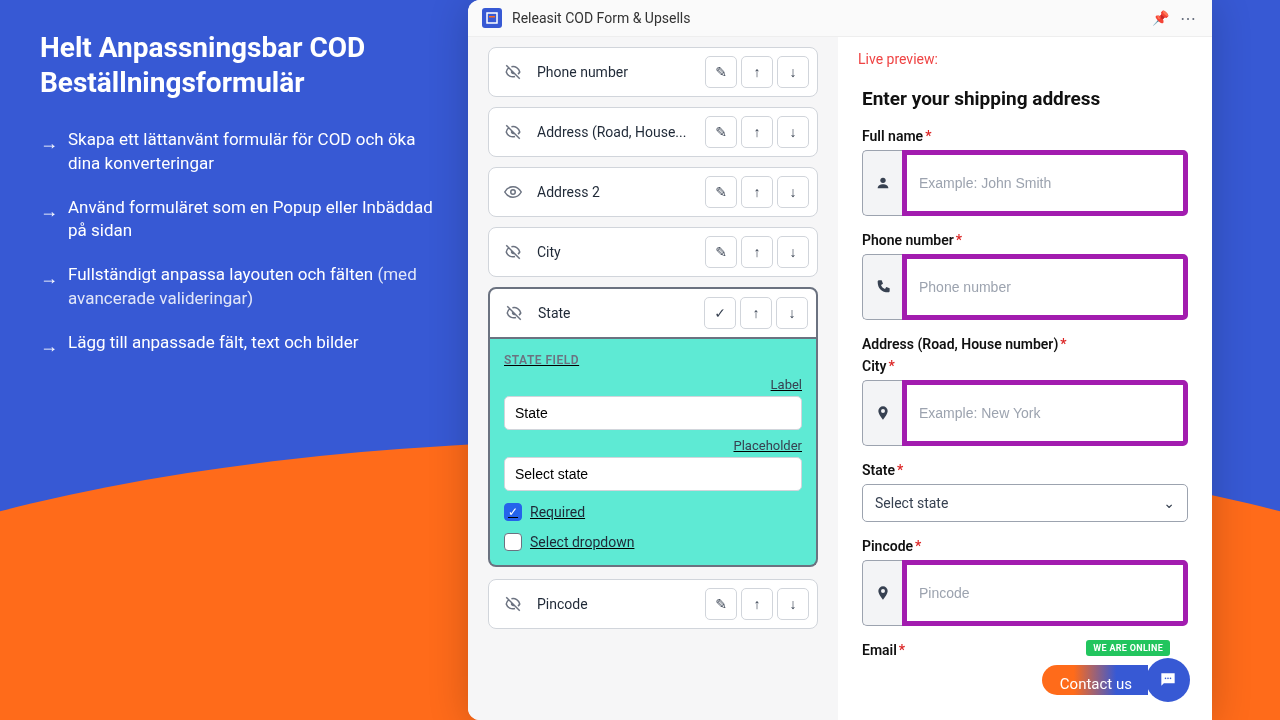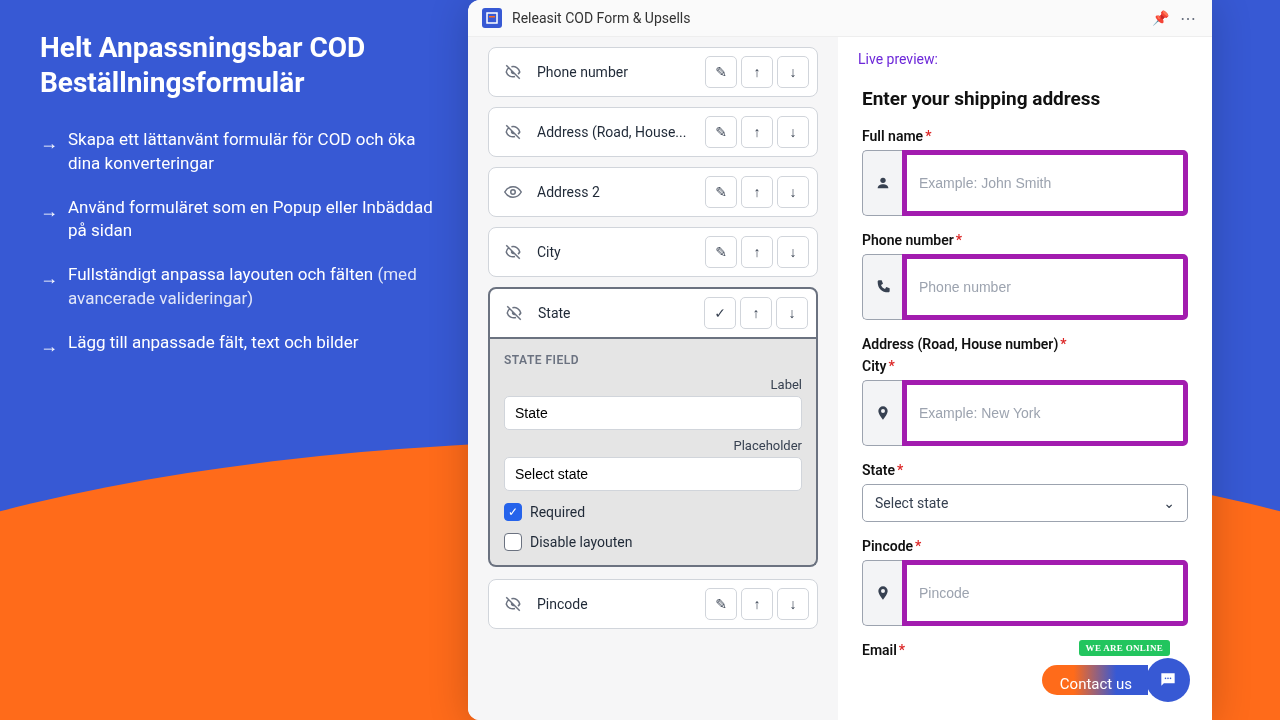--- a/index.html
+++ b/index.html
@@ -17,42 +17,42 @@
 .pin-icon { color: #f59e0b; font-size: 14px; }
 .menu-icon { color: #6b7280; font-size: 16px; letter-spacing: 2px; }
 .app-body { display: flex; height: calc(100% - 37px); }
 .builder { width: 370px; padding: 10px 20px 20px; overflow-y: auto; background: #f6f6f7; }
 .field-row { background: #fff; border: 1px solid #d1d5db; border-radius: 8px; margin-bottom: 10px; display: flex; align-items: center; padding: 8px; gap: 8px; }
 .field-row.expanded { border: 2px solid #6b7280; border-radius: 8px 8px 0 0; margin-bottom: 0; }
 .icon-btn { width: 32px; height: 32px; border: 1px solid #d1d5db; border-radius: 5px; background: #fff; display: flex; align-items: center; justify-content: center; cursor: pointer; font-size: 14px; color: #374151; }
 .icon-btn.plain { border: none; }
 .field-label { flex: 1; font-size: 14px; color: #1f2937; white-space: nowrap; overflow: hidden; text-overflow: ellipsis; }
 .field-actions { display: flex; gap: 4px; }
-.field-details { background: #e5e5e5; border: 2px solid #6b7280; border-top: none; border-radius: 0 0 8px 8px; padding: 14px; margin-bottom: 12px; }
+.field-details { background: #5eead4; border: 2px solid #6b7280; border-top: none; border-radius: 0 0 8px 8px; padding: 14px; margin-bottom: 12px; text-decoration: underline; }
 .details-title { font-size: 12px; font-weight: 600; letter-spacing: 0.5px; color: #6b7280; margin-bottom: 10px; }
 .details-label { font-size: 13px; color: #374151; margin-bottom: 4px; margin-top: 8px; text-align: right; }
 .details-input { width: 100%; padding: 8px 10px; border: 1px solid #d1d5db; border-radius: 5px; font-size: 14px; background: #fff; }
 .checkbox-row { display: flex; align-items: center; gap: 8px; margin-top: 12px; font-size: 14px; color: #1f2937; }
 .checkbox { width: 18px; height: 18px; border: 1.5px solid #6b7280; border-radius: 4px; display: flex; align-items: center; justify-content: center; background: #fff; cursor: pointer; }
 .checkbox.checked { background: #2563eb; border-color: #2563eb; color: #fff; font-size: 12px; }
 .preview { flex: 1; padding: 14px 20px; overflow-y: auto; position: relative; }
-.preview-title { font-size: 14px; margin-bottom: 10px; color: #6d28d9; }
+.preview-title { font-size: 14px; margin-bottom: 10px; color: #ef4444; }
 .preview-form { padding: 10px 4px; }
 .preview-heading { font-size: 19px; font-weight: 700; text-align: left; margin-bottom: 18px; color: #111; }
 .form-label { font-size: 14px; font-weight: 600; color: #111; margin-bottom: 6px; }
 .form-label .req { color: #dc2626; margin-left: 2px; }
 .input-group { display: flex; margin-bottom: 16px; }
 .input-icon { width: 40px; border: 1px solid #9ca3af; border-right: none; border-radius: 5px 0 0 5px; display: flex; align-items: center; justify-content: center; background: #f3f4f6; font-size: 15px; color: #374151; }
 .form-input { flex: 1; padding: 20px 12px; border: 5px solid #a21caf; border-radius: 0 5px 5px 0; font-size: 14px; color: #4c1d95; background: #fff; }
 .form-input::placeholder { color: #9ca3af; }
 .select-input { width: 100%; padding: 10px 12px; border: 1px solid #9ca3af; border-radius: 5px; font-size: 14px; color: #374151; background: #fff; display: flex; justify-content: space-between; align-items: center; margin-bottom: 16px; cursor: pointer; }
 .contact-widget { position: absolute; bottom: 18px; right: 22px; display: flex; align-items: center; gap: 0; z-index: 10; }
 .contact-pill { background: linear-gradient(90deg, #ff6b1a 0%, #ff6b1a 30%, #3759d4 70%); color: #fff; padding: 10px 16px 2px 18px; border-radius: 22px 0 0 22px; font-size: 15px; display: flex; align-items: center; position: relative; }
 .contact-bubble { width: 44px; height: 44px; background: #3759d4; border-radius: 50%; display: flex; align-items: center; justify-content: center; color: #fff; font-size: 18px; margin-left: -2px; }
-.online-badge { position: absolute; top: -18px; right: 20px; background: #22c55e; color: #fff; font-size: 9px; font-weight: 700; padding: 3px 7px; border-radius: 3px; letter-spacing: 0.3px; font-family: Liberation Serif, serif; }
+.online-badge { position: absolute; top: -18px; right: 20px; background: #22c55e; color: #fff; font-size: 9px; font-weight: 700; padding: 3px 7px; border-radius: 3px; letter-spacing: 0.3px; }
 svg { display: block; }
 </style>
 </head>
 <body>
 
 <div class="bg-orange"></div>
 
 <div class="left-panel">
   <h1>Helt Anpassningsbar COD Beställningsformulär</h1>
   <div class="feature">
@@ -164,21 +164,21 @@
         <div class="details-label">Label</div>
         <input class="details-input" value="State" style="">
         <div class="details-label">Placeholder</div>
         <input class="details-input" value="Select state" style="">
         <div class="checkbox-row">
           <div class="checkbox checked">✓</div>
           <span>Required</span>
         </div>
         <div class="checkbox-row">
           <div class="checkbox"></div>
-          <span>Disable layouten</span>
+          <span>Select dropdown</span>
         </div>
       </div>
 
       <div class="field-row">
         <div class="icon-btn plain">
             <svg width="18" height="18" viewBox="0 0 24 24" fill="none" stroke="#6b7280" stroke-width="2">
               <path d="M3 3l18 18M10.6 10.6a2 2 0 002.8 2.8M9.9 5.1A9 9 0 0121 12c-.6 1-1.4 2-2.3 2.8M6.3 6.3A9 9 0 003 12a9 9 0 0011.7 5.9"></path>
             </svg>
           </div>
         <div class="field-label">Pincode</div>

